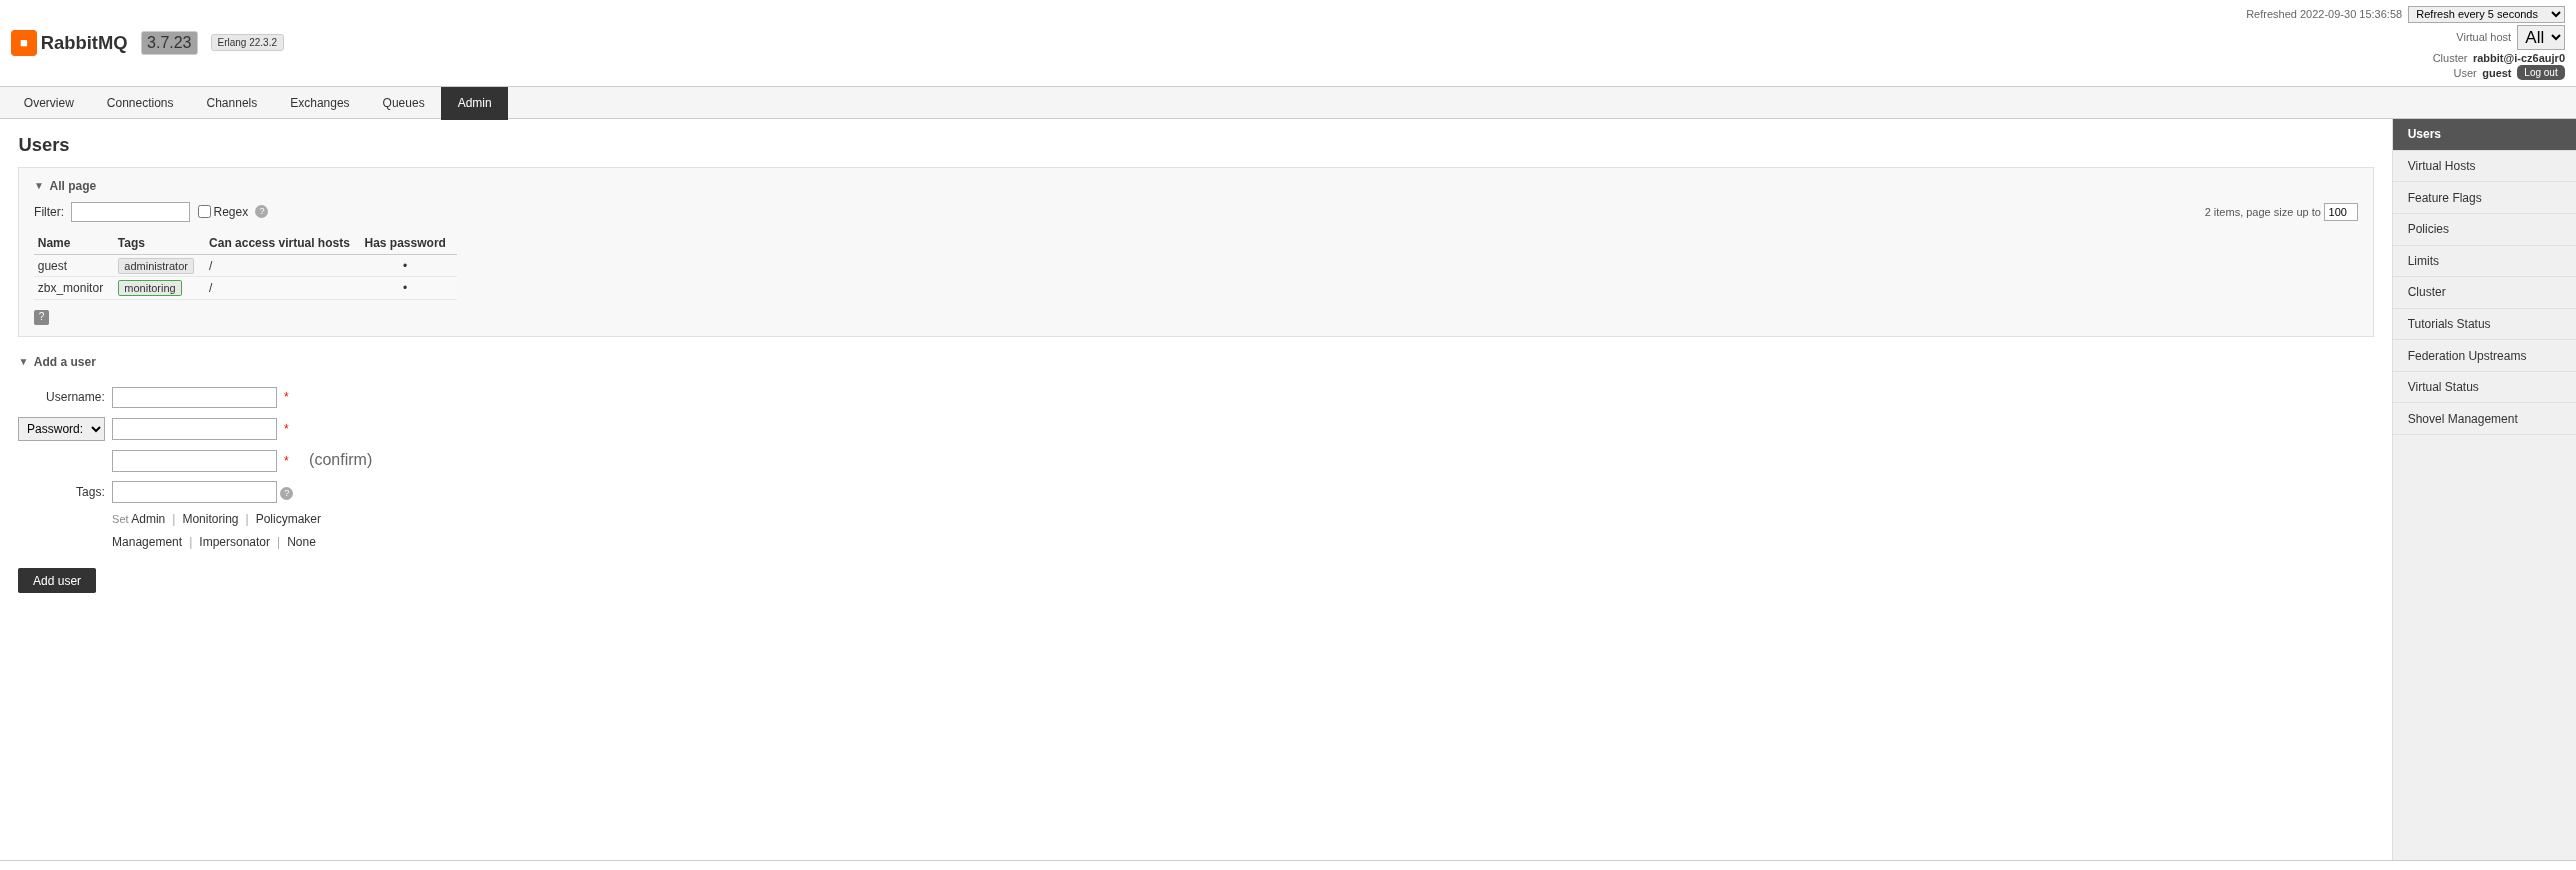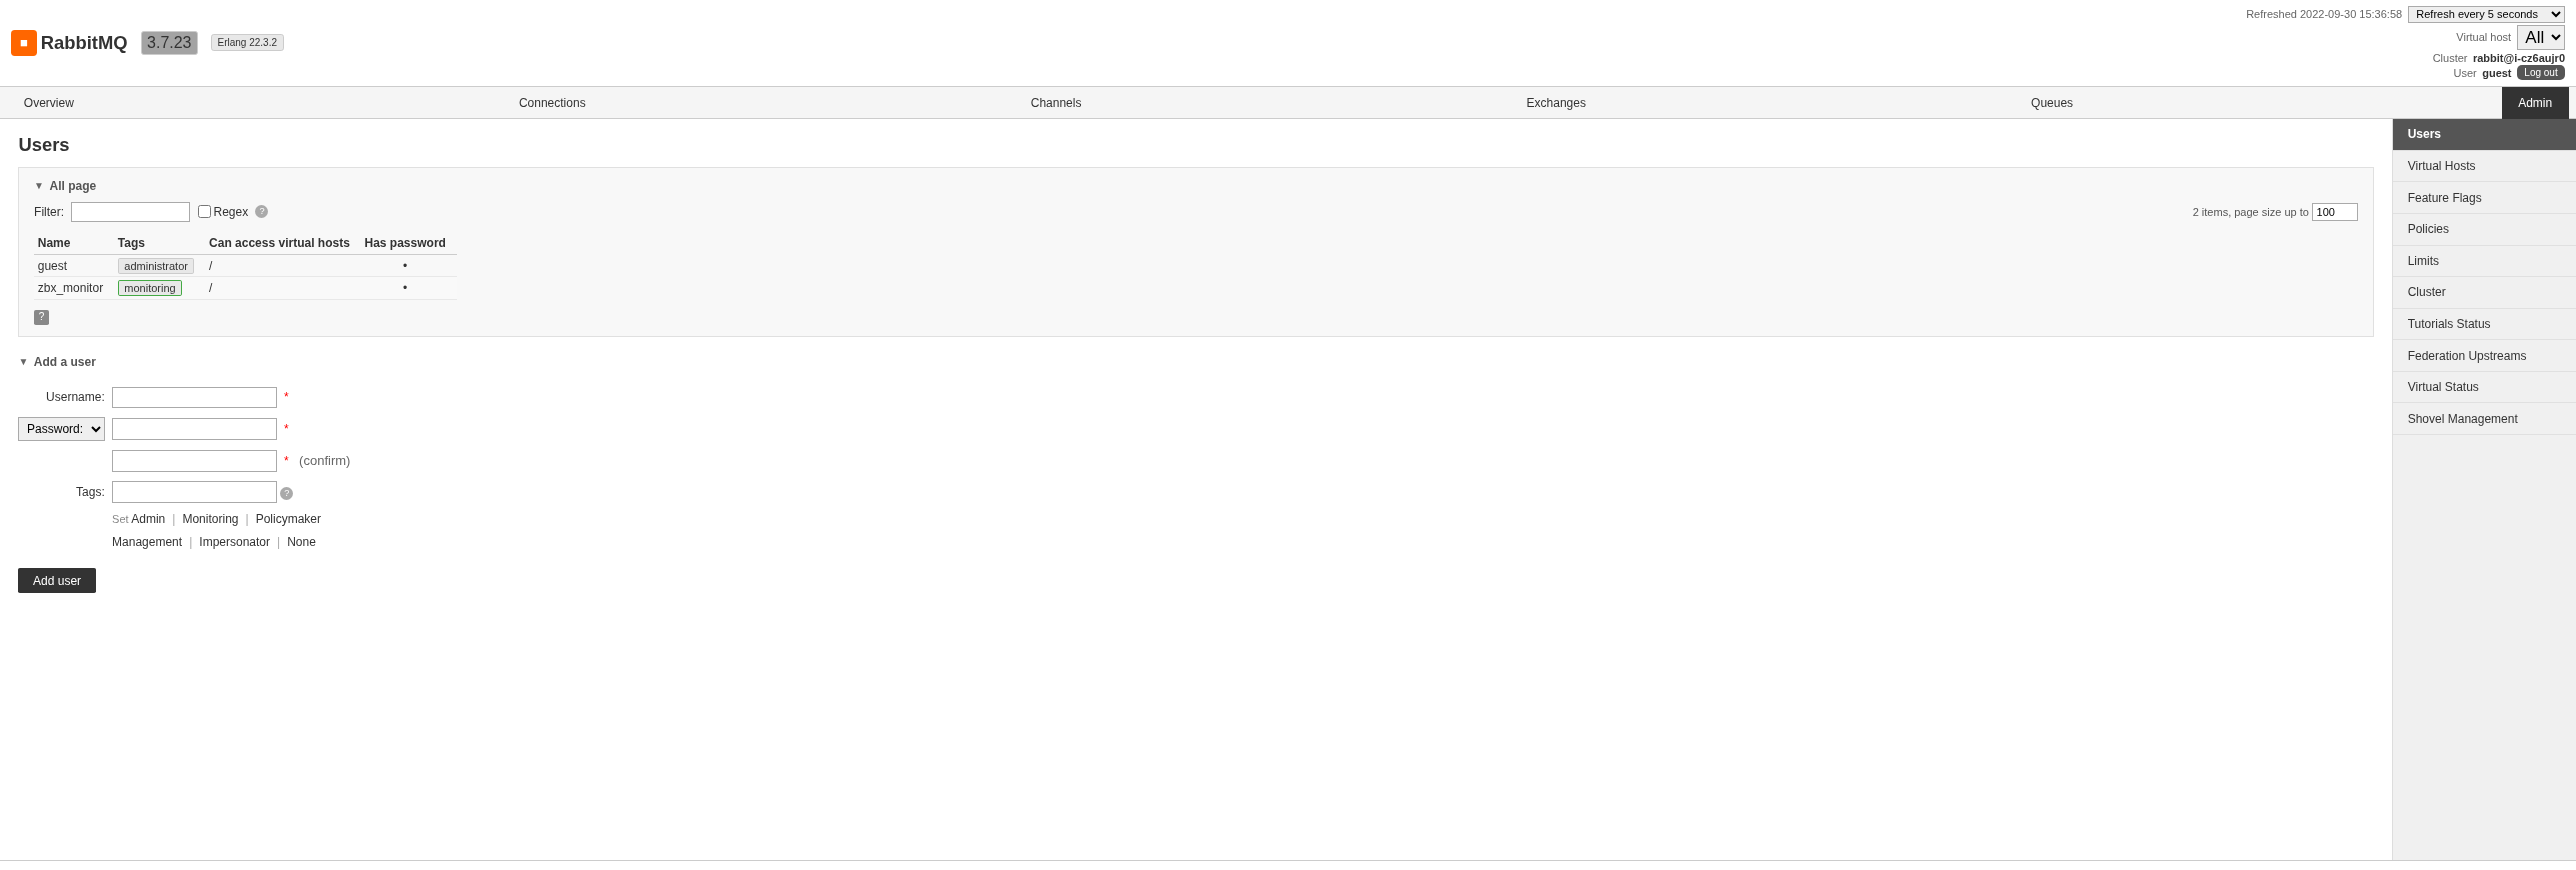--- a/index.html
+++ b/index.html
@@ -48,21 +48,20 @@
       background: #555; color: #fff; border: none;
       padding: 1.8px 7.3px; font-size: 10px; cursor: pointer; border-radius: 5px;
     }
 
     
     #nav {
       display: flex; align-items: center;
       border-bottom: 1.8px solid #ccc;
       padding: 0 7.3px;
       background: #f5f5f5;
-      justify-content: space-between;
     }
     .nav-item {
       padding: 9.2px 16.5px;
       cursor: pointer;
       font-size: 12px;
       color: #333;
       text-decoration: none;
       border-bottom: 1.8px solid transparent;
       margin-bottom: -1.8px;
     }
@@ -123,21 +122,21 @@
     .filter-input {
       border: 0.9px solid #aaa; padding: 1.8px 5.5px; font-size: 12px; width: 119px;
     }
     .checkbox-label { display: flex; align-items: center; gap: 2.8px; font-size: 11px; }
     .help-icon {
       display: inline-block; width: 13px; height: 13px; background: #aaa;
       color: white; text-align: center; line-height: 13px; font-size: 9.2px;
       border-radius: 50%; cursor: pointer;
     }
     .items-info { margin-left: auto; font-size: 11px; color: #555; }
-    .page-size-input { width: 46px; border: 0.9px solid #aaa; padding: 1.8px 3.7px; font-size: 11px; }
+    .page-size-input { width: 34px; border: 0.9px solid #aaa; padding: 1.8px 3.7px; font-size: 11px; }
 
     
     table.users-table {
       border-collapse: collapse;
       font-size: 12px;
       margin-bottom: 9.2px;
     }
     table.users-table th {
       text-align: left;
       padding: 3.7px 11px 3.7px 3.7px;
@@ -173,21 +172,21 @@
     
     .form-section { margin-top: 18.4px; }
     .form-section .section-header { margin-bottom: 13px; }
     .form-table { border-collapse: collapse; }
     .form-table td { padding: 4.6px 7.3px 4.6px 0; vertical-align: middle; }
     .form-label { text-align: right; font-size: 12px; padding-right: 7.3px; white-space: nowrap; }
     .form-input {
       border: 0.9px solid #aaa; padding: 2.8px 5.5px; font-size: 12px; width: 165px;
     }
     .required-star { color: red; margin-left: 3.7px; }
-    .confirm-label { color: #666; font-size: 13px; margin-left: 7px; }
+    .confirm-label { color: #666; font-size: 16px; margin-left: 17px; }
     .password-select {
       border: 0.9px solid #aaa; padding: 2.8px 3.7px; font-size: 12px;
     }
     .tags-help { cursor: pointer; }
     .set-label { color: #888; font-size: 11px; }
     .tag-link { color: #333; text-decoration: none; cursor: pointer; }
     .separator { color: #aaa; margin: 0 3.7px; }
 
     .add-user-btn {
       background: #333; color: #fff; border: none;

